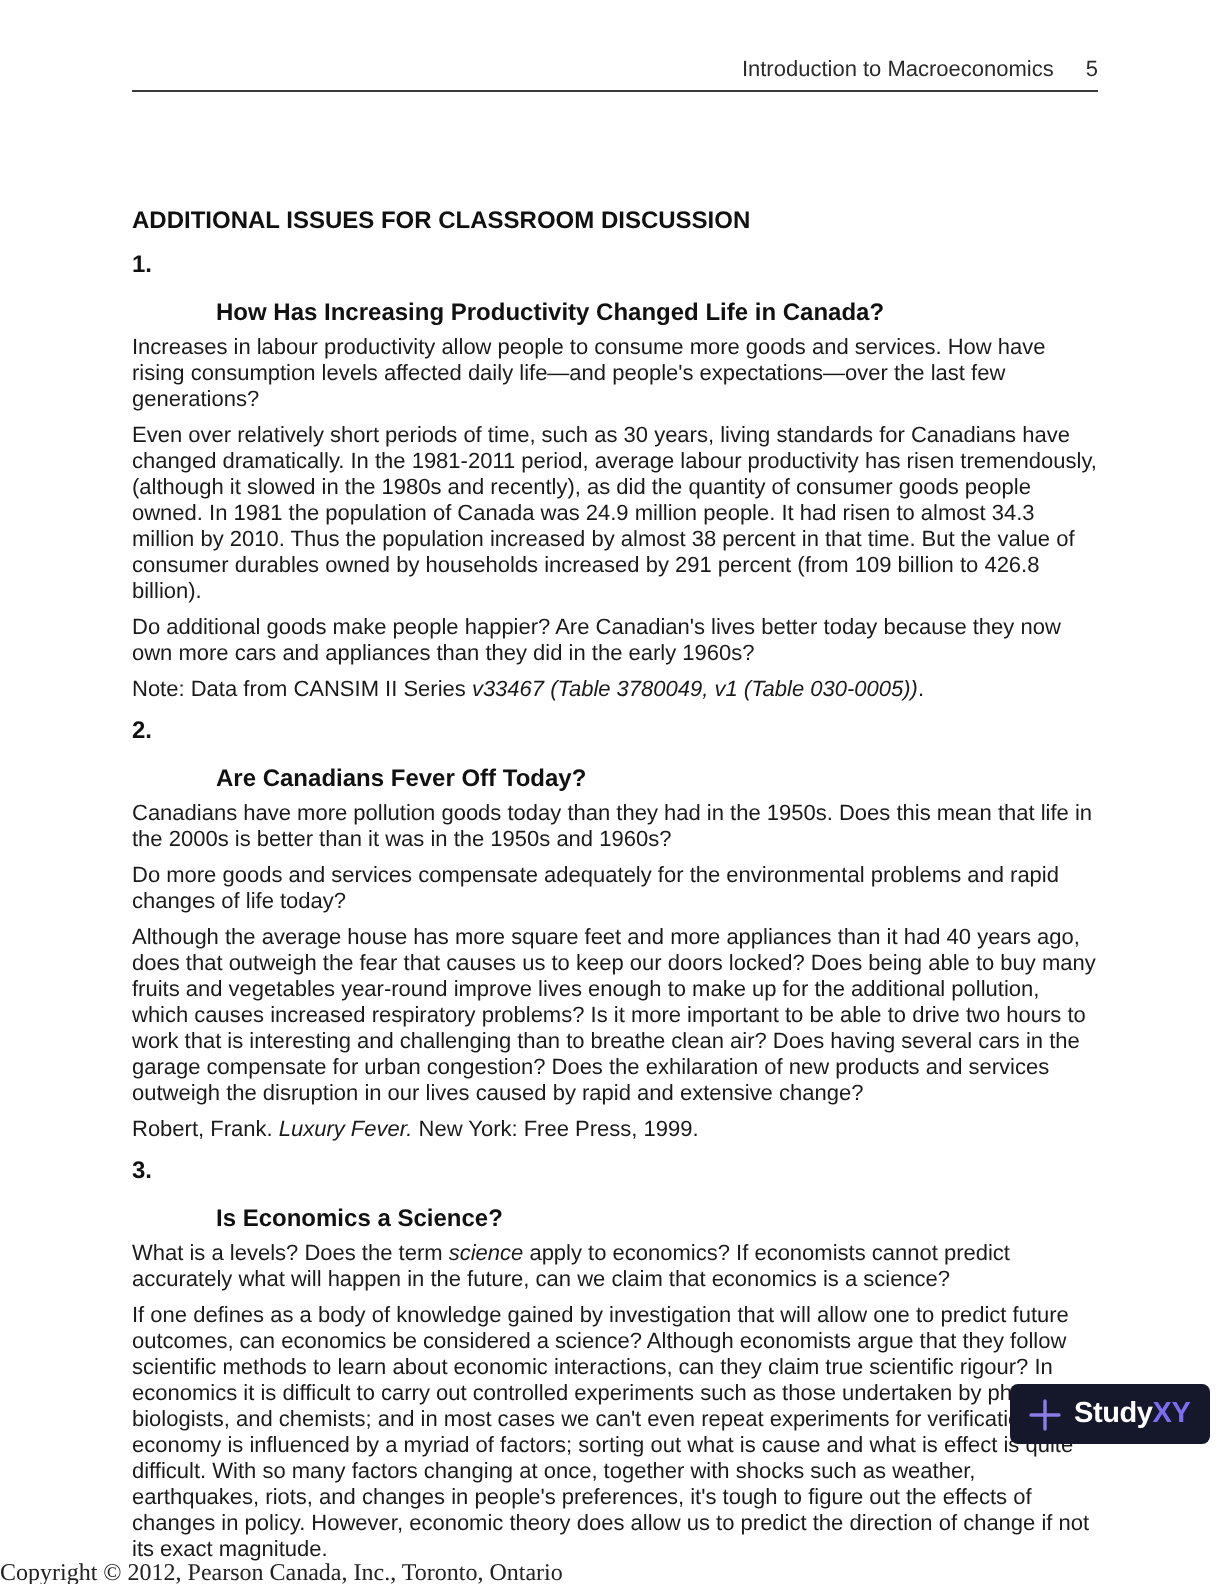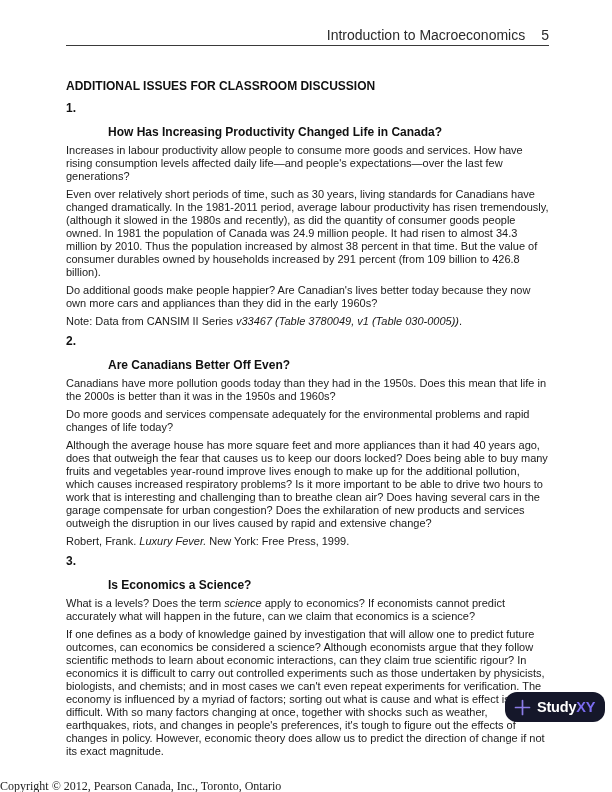--- a/index.html
+++ b/index.html
@@ -13,41 +13,42 @@
     font-family: "Liberation Sans", sans-serif;
     color: #1a1a1a;
     overflow: hidden;
   }
   .running-head {
     position: absolute;
     left: 66px;
     top: 29px;
     width: 483px;
     text-align: right;
-    font-size: 14px;
+    font-size: 11px;
     line-height: 13px;
     color: #2a2a2a;
     border-bottom: 1px solid #3a3a3a;
     padding-bottom: 3px;
   }
   .running-head .pageno { display: inline-block; margin-left: 16px; }
   .content {
     position: absolute;
     left: 66px;
     top: 80px;
     width: 484px;
     font-size: 11px;
     line-height: 13px;
   }
   .main-heading {
     font-weight: bold;
     font-size: 12px;
     line-height: 13px;
     margin-bottom: 9px;
     color: #111;
+    margin-top: 24px;
   }
   .sec-heading {
     display: flex;
     font-weight: bold;
     font-size: 12px;
     line-height: 13px;
     margin-top: 7px;
     margin-bottom: 5px;
     color: #111;
   }
@@ -55,21 +56,21 @@
   .sec-title { flex: 1; margin-top: 24px; }
   .content p { margin: 0 0 5px 0; }
   .it { font-style: italic; }
   .badge {
     position: absolute;
     left: 505px;
     top: 692px;
     height: 30px;
     min-width: 99px;
     background: #15172a;
-    border-radius: 12px;
+    border-radius: 4px;
     display: flex;
     align-items: center;
     padding: 0 10px 0 8px;
     gap: 5px;
     cursor: pointer;
   }
   .badge-text { font-size: 14.5px; font-weight: bold; letter-spacing: -0.2px; }
   .badge-study { color: #ffffff; }
   .badge-xy { color: #7b6cf0; }
   .footer {
@@ -100,21 +101,21 @@
       <span class="sec-num">1.</span>
       <span class="sec-title">How Has Increasing Productivity Changed Life in Canada?</span>
     </div>
     <p>Increases in labour productivity allow people to consume more goods and services. How have rising consumption levels affected daily life—and people's expectations—over the last few generations?</p>
     <p>Even over relatively short periods of time, such as 30 years, living standards for Canadians have changed dramatically. In the 1981-2011 period, average labour productivity has risen tremendously, (although it slowed in the 1980s and recently), as did the quantity of consumer goods people owned. In 1981 the population of Canada was 24.9 million people. It had risen to almost 34.3 million by 2010. Thus the population increased by almost 38 percent in that time. But the value of consumer durables owned by households increased by 291 percent (from 109 billion to 426.8 billion).</p>
     <p>Do additional goods make people happier? Are Canadian's lives better today because they now own more cars and appliances than they did in the early 1960s?</p>
     <p><span>Note: Data from CANSIM II Series </span><span class="it">v33467 (Table 3780049, v1 (Table 030-0005))</span><span>.</span></p>
 
     <div class="sec-heading">
       <span class="sec-num">2.</span>
-      <span class="sec-title">Are Canadians Better Off Even?</span>
+      <span class="sec-title">Are Canadians Fever Off Today?</span>
     </div>
     <p>Canadians have more pollution goods today than they had in the 1950s. Does this mean that life in the 2000s is better than it was in the 1950s and 1960s?</p>
     <p>Do more goods and services compensate adequately for the environmental problems and rapid changes of life today?</p>
     <p>Although the average house has more square feet and more appliances than it had 40 years ago, does that outweigh the fear that causes us to keep our doors locked? Does being able to buy many fruits and vegetables year-round improve lives enough to make up for the additional pollution, which causes increased respiratory problems? Is it more important to be able to drive two hours to work that is interesting and challenging than to breathe clean air? Does having several cars in the garage compensate for urban congestion? Does the exhilaration of new products and services outweigh the disruption in our lives caused by rapid and extensive change?</p>
     <p><span>Robert, Frank. </span><span class="it">Luxury Fever.</span><span> New York: Free Press, 1999.</span></p>
 
     <div class="sec-heading">
       <span class="sec-num">3.</span>
       <span class="sec-title">Is Economics a Science?</span>
     </div>

